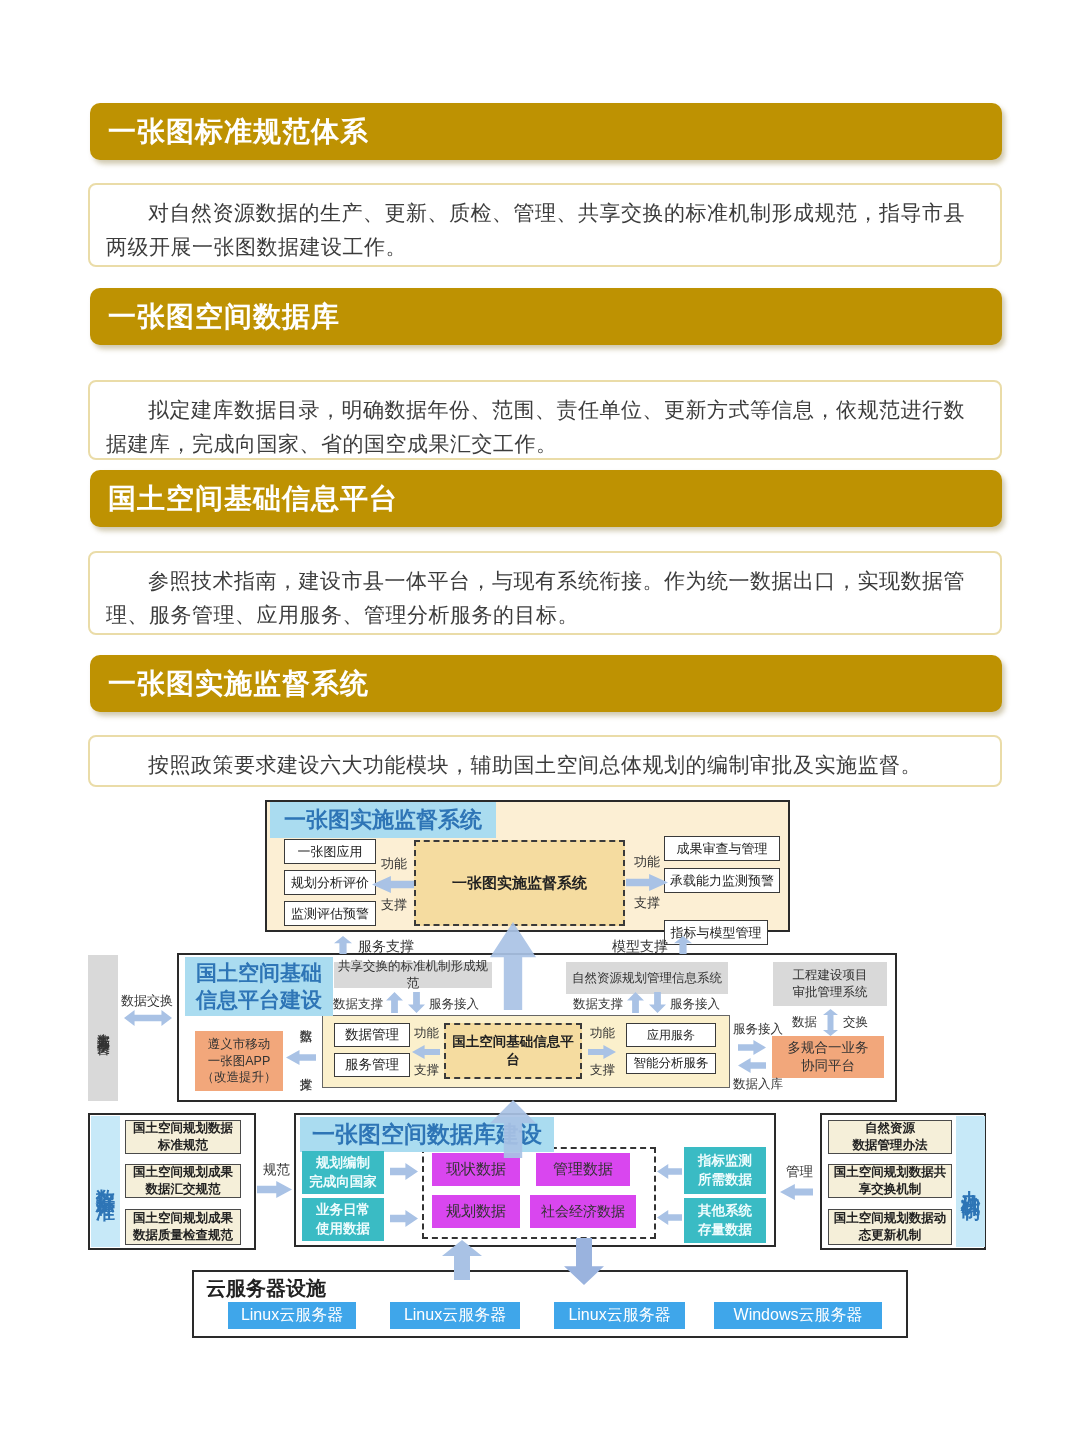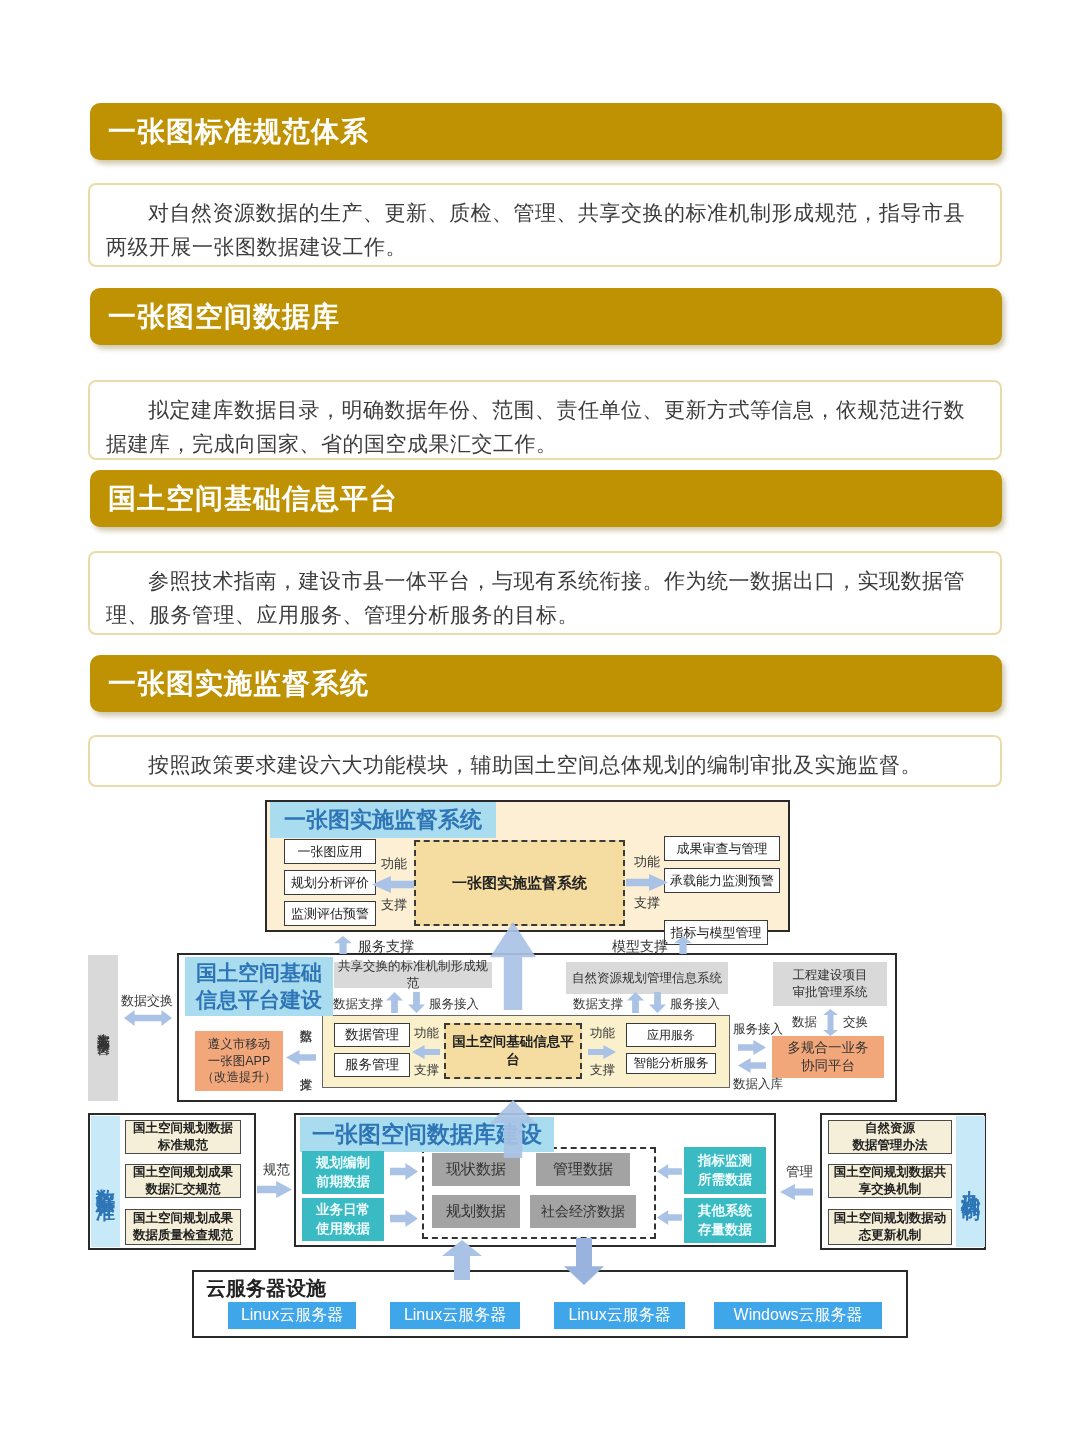--- a/index.html
+++ b/index.html
@@ -30,21 +30,21 @@
             font-weight:bold; color:#222; text-align:center; }
   .gray { position:absolute; box-sizing:border-box; z-index:2; background:#D9D9D9;
           display:flex; align-items:center; justify-content:center; color:#333;
           text-align:center; font-size:13px; }
   .orange { position:absolute; box-sizing:border-box; z-index:2; background:#F2A77B;
             display:flex; align-items:center; justify-content:center; color:#333;
             text-align:center; line-height:1.35; }
   .teal { position:absolute; box-sizing:border-box; z-index:2; background:#3ABBC4;
           color:#eefcfd; font-weight:bold; font-size:13.5px; display:flex; align-items:center;
           justify-content:center; text-align:center; line-height:1.4; }
-  .green { position:absolute; box-sizing:border-box; z-index:2; background:#a3a3a3;
+  .green { position:absolute; box-sizing:border-box; z-index:2; background:#d946ef;
            color:#333; font-size:15px; display:flex; align-items:center; justify-content:center; }
   .creambox { position:absolute; box-sizing:border-box; z-index:2; background:#F5EFD9;
               border:1.5px solid #4a4a4a; color:#222; font-weight:bold; font-size:12.5px;
               display:flex; align-items:center; justify-content:center; text-align:center;
               line-height:1.35; }
   .bluebtn { position:absolute; box-sizing:border-box; z-index:2; background:#3FA6EA;
              color:#ffffff; font-size:16px; display:flex; align-items:center; justify-content:center; }
   .vstrip { position:absolute; box-sizing:border-box; z-index:2; writing-mode:vertical-rl;
             text-orientation:upright; display:flex; align-items:center; justify-content:center;
             text-align:center; }
@@ -173,21 +173,21 @@
 <div class="creambox ml" style="left:125px;top:1164px;width:116px;height:34px">国土空间规划成果
 数据汇交规范</div>
 <div class="creambox ml" style="left:125px;top:1209px;width:116px;height:36px">国土空间规划成果
 数据质量检查规范</div>
 <div class="lbl" style="left:263px;top:1161px;font-size:13.5px">规范</div>
 <div class="arr arr-r" style="left:257px;top:1181px;width:35px;height:17px"></div>
 
 <div class="box outline" style="left:294px;top:1113px;width:482px;height:134px"></div>
 <div class="tag" style="left:300px;top:1117px;font-size:23px;padding:2px 12px">一张图空间数据库建设</div>
 <div class="teal ml" style="left:302px;top:1151px;width:82px;height:43px">规划编制
-前期数据</div>
+完成向国家</div>
 <div class="teal ml" style="left:302px;top:1198px;width:82px;height:43px">业务日常
 使用数据</div>
 <div class="arr arr-r" style="left:390px;top:1163px;width:28px;height:17px"></div>
 <div class="arr arr-r" style="left:390px;top:1210px;width:28px;height:17px"></div>
 <div class="box" style="left:422px;top:1147px;width:234px;height:92px;border:2px dashed #333;background:transparent"></div>
 <div class="green" style="left:432px;top:1153px;width:88px;height:33px">现状数据</div>
 <div class="green" style="left:536px;top:1153px;width:94px;height:33px">管理数据</div>
 <div class="green" style="left:432px;top:1195px;width:88px;height:33px">规划数据</div>
 <div class="green" style="left:530px;top:1195px;width:106px;height:33px;font-size:14px">社会经济数据</div>
 <div class="arr arr-l" style="left:657px;top:1164px;width:25px;height:15px"></div>

